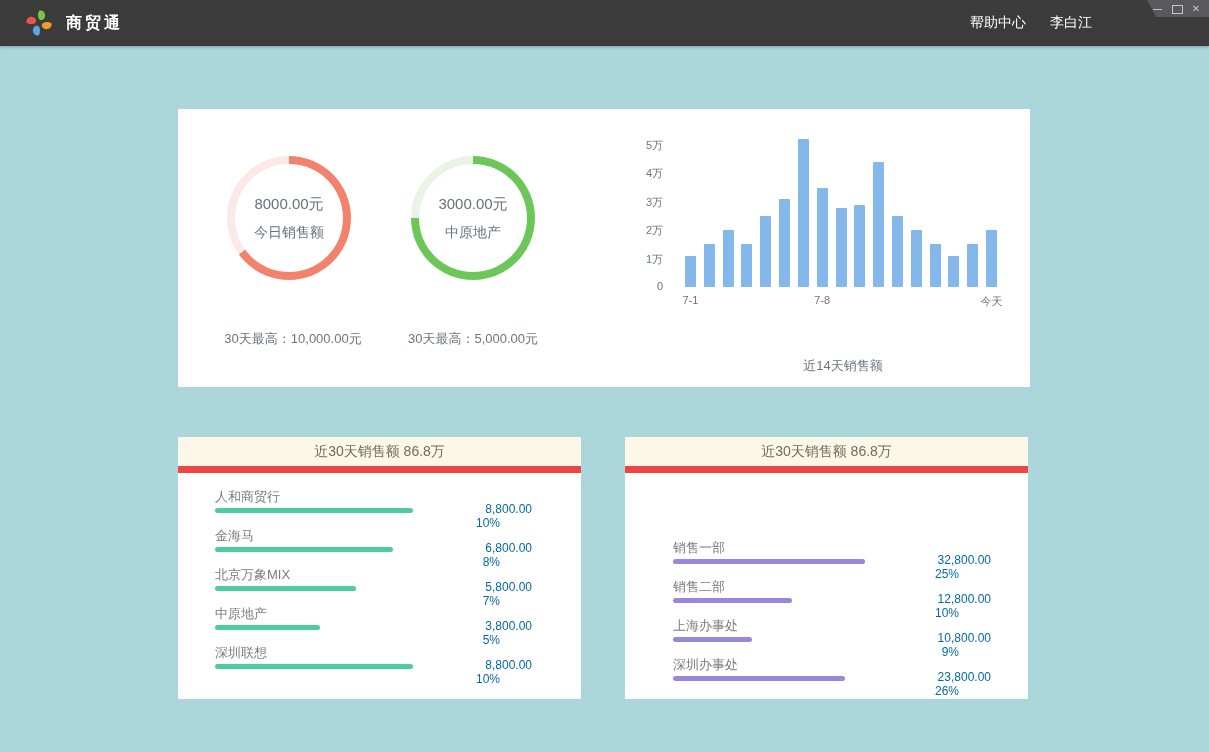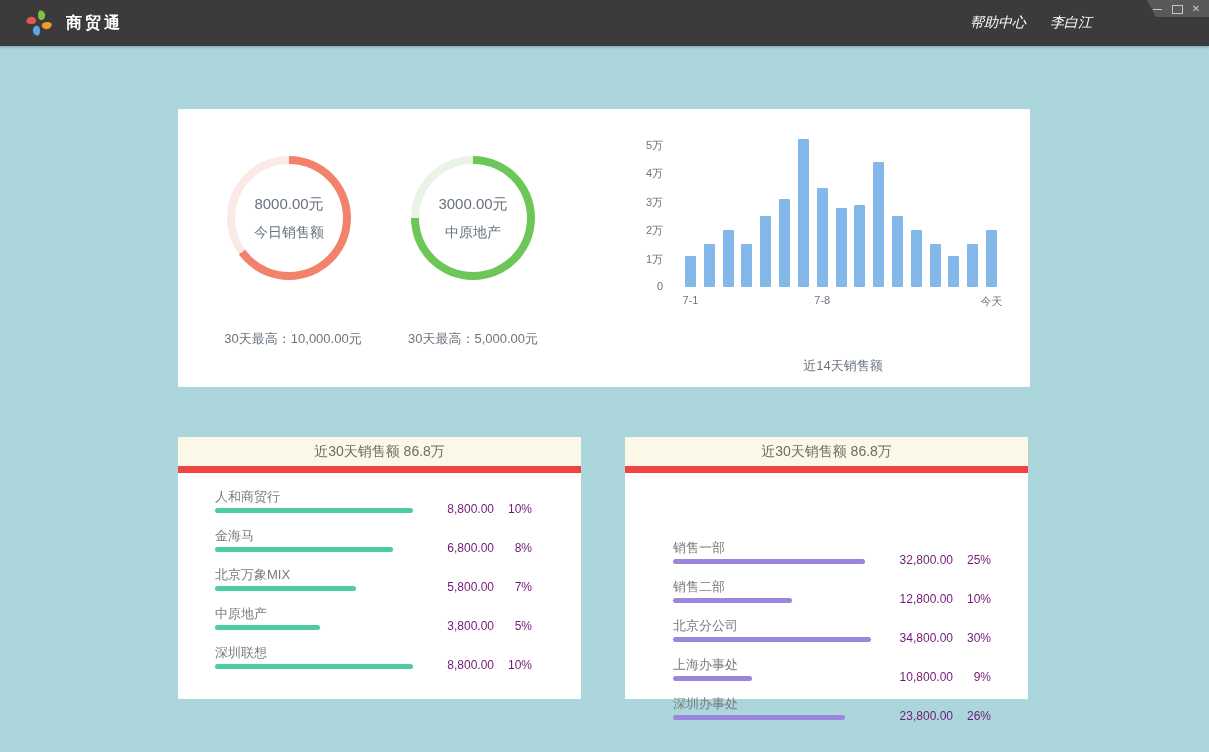--- a/index.html
+++ b/index.html
@@ -18,21 +18,21 @@
   .logo{ position:absolute; left:24px; top:8px; width:30px; height:30px; }
   .app-title{
     position:absolute; left:66px; top:0; height:46px; line-height:46px;
     color:#ffffff; font-size:16px; letter-spacing:3px; font-weight:bold;
   }
   .topbar-links{
     position:absolute; right:117px; top:0; height:46px;
     display:flex; align-items:center; gap:24px;
     color:#ffffff; font-size:14px;
   }
-  .topbar-links span{ cursor:pointer;font-style:italic; }
+  .topbar-links span{ cursor:pointer; }
   .win-controls{
     position:absolute; right:0; top:0; width:62px; height:17px;
     background:#59595b;
     clip-path:polygon(0 0,100% 0,100% 100%,9px 100%);
     display:flex; align-items:center; justify-content:flex-end;
     gap:9px; padding-right:8px;
   }
   .wc{ position:relative; width:10px; height:10px; cursor:pointer; }
   .wc-min::after{ content:""; position:absolute; left:0; top:5px; width:9px; height:1px; background:#c6c6c6; }
   .wc-max::after{ content:""; position:absolute; left:0; top:1px; width:9px; height:7px; border:1px solid #c6c6c6; }
@@ -80,21 +80,21 @@
     height:36px; background:#fbf8e7; border-bottom:7px solid #ef4444;
     display:flex; align-items:center; justify-content:center;
     font-size:14px; color:#6e6e60;
   }
   .rank-body{ padding:14px 49px 0 37px; }
   .rank-right .rank-body{ padding:17px 37px 0 48px;margin-top:48px; }
   .rank-row{ position:relative; height:39px; }
   .rank-label{ position:absolute; left:0; top:1px; font-size:13px; color:#7b7b7b; }
   .rank-track{ position:absolute; left:0; top:21px; width:198px; height:5px; }
   .rank-bar{ height:5px; border-radius:2.5px; }
-  .rank-value{ position:absolute; right:0; top:15px; display:flex; font-size:12px; color:#701a75; }
+  .rank-value{ position:absolute; right:0; top:15px; display:flex; font-size:12px; color:#0369a1;flex-direction:column; }
   .rank-amount{ min-width:70px; text-align:right; }
   .rank-pct{ width:38px; text-align:right; }
 </style>
 </head>
 <body>
 
 <header class="topbar">
   <svg class="logo" viewBox="0 0 40 40">
     <path d="M21 3 C27 3 30 9 27 14 C25 17 21 17 19.5 14 C18 10 18.5 5 21 3 Z" fill="#7fc241"></path>
     <g transform="rotate(90 20 20)">
@@ -241,30 +241,20 @@
       <span class="rank-label">销售二部</span>
       <div class="rank-track">
           <div class="rank-bar" style="width: 60%; background: rgb(155, 133, 221);"></div>
         </div>
       <div class="rank-value">
         <span class="rank-amount">12,800.00</span>
         <span class="rank-pct">10%</span>
       </div>
     </div>
     <div class="rank-row">
-      <span class="rank-label">北京分公司</span>
-      <div class="rank-track">
-          <div class="rank-bar" style="width: 100%; background: rgb(155, 133, 221);"></div>
-        </div>
-      <div class="rank-value">
-        <span class="rank-amount">34,800.00</span>
-        <span class="rank-pct">30%</span>
-      </div>
-    </div>
-    <div class="rank-row">
       <span class="rank-label">上海办事处</span>
       <div class="rank-track">
           <div class="rank-bar" style="width: 40%; background: rgb(155, 133, 221);"></div>
         </div>
       <div class="rank-value">
         <span class="rank-amount">10,800.00</span>
         <span class="rank-pct">9%</span>
       </div>
     </div>
     <div class="rank-row">

